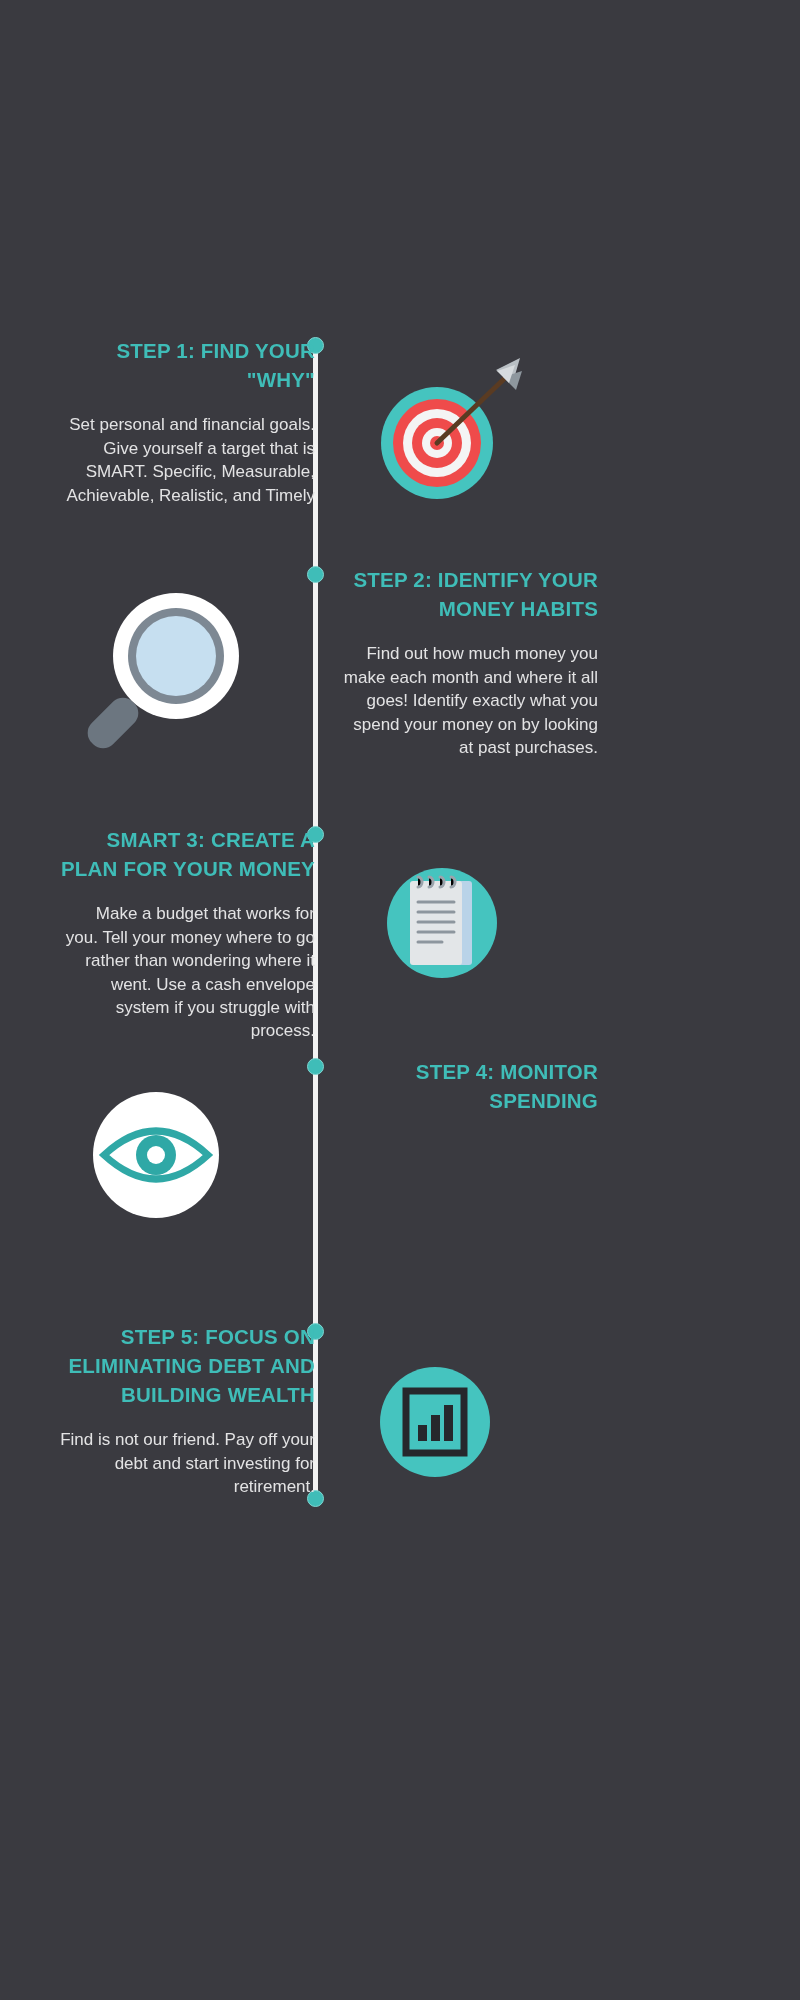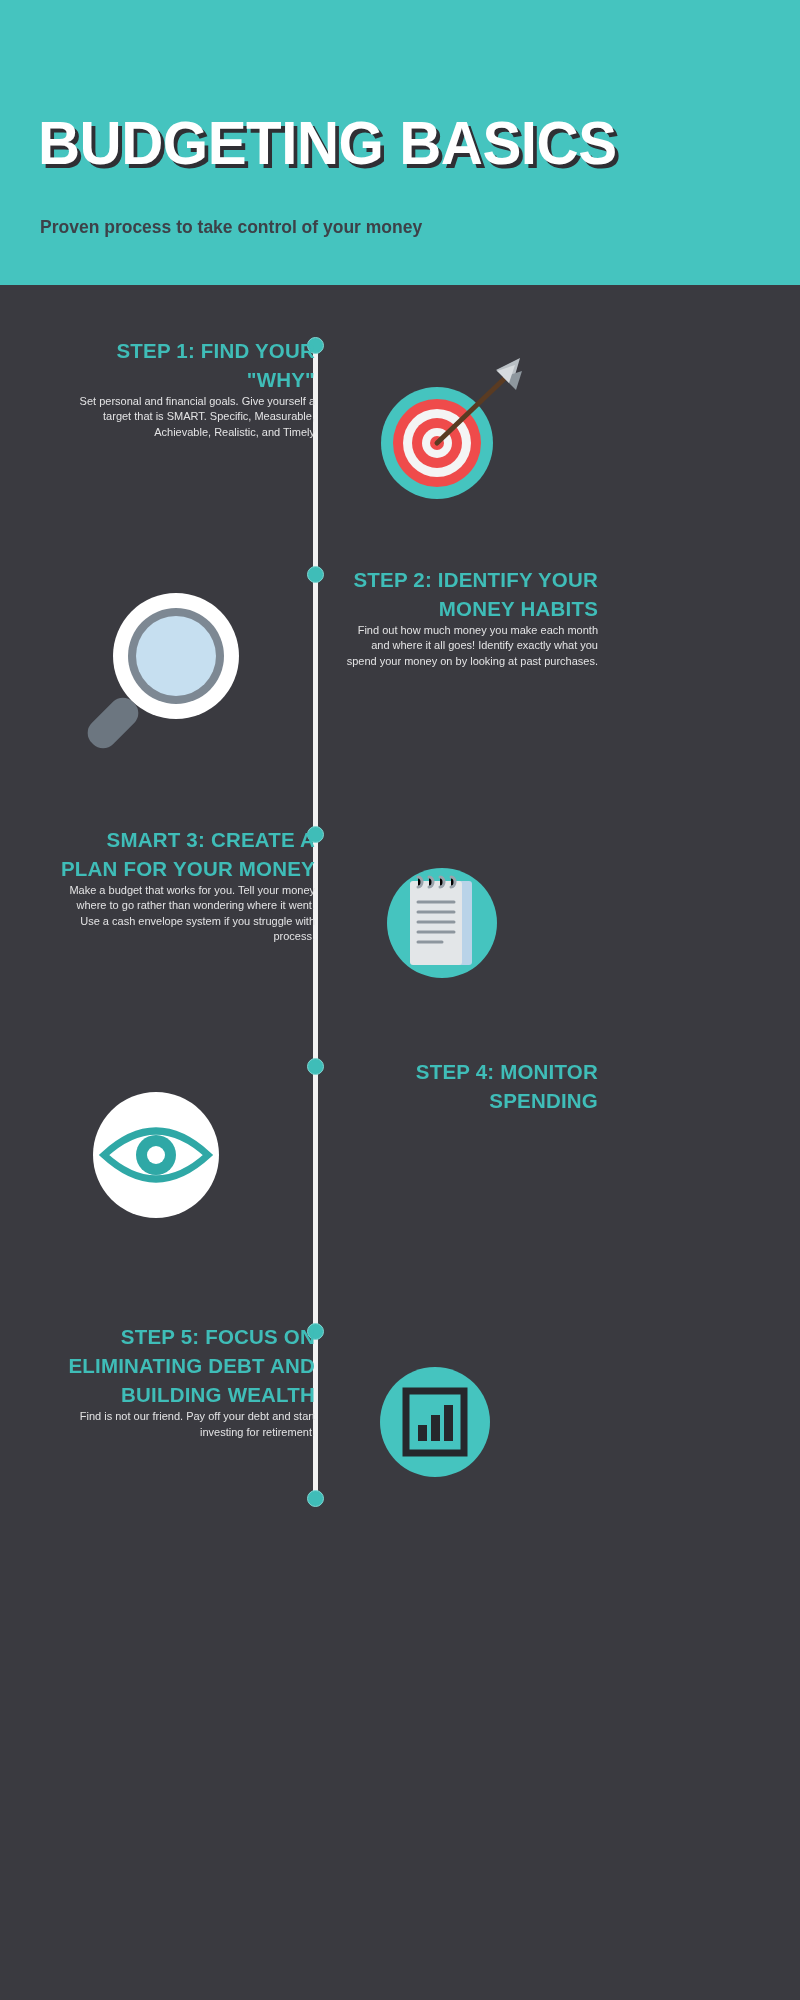--- a/index.html
+++ b/index.html
@@ -59,37 +59,34 @@
   .row { position:absolute; left:0; width:800px; }
 
   .txt-left  { position:absolute; right:485px; width:255px; text-align:right; }
   .txt-right { position:absolute; left:340px;  width:258px; text-align:right; }
 
   .step-head {
     font-size:20.5px; font-weight:bold; color:#3fbdb8;
     line-height:1.42; letter-spacing:0.2px;
   }
   .step-body {
-    font-size:11px; color:#e3e3e4;
+    margin-top:19px;
+    font-size:17px; color:#e3e3e4;
     line-height:1.38;
   }
 
   .art { position:absolute; }
   .art.left  { left:78px; }
   .art.right { left:370px; }
 </style>
 </head>
 <body>
 
 <div class="page">
 
-  <div class="header">
-    <div class="title">BUDGETING BASICS</div>
-    <div class="subtitle">Proven process to take control of your money</div>
-  </div>
 
   <div class="axis"></div>
   <div class="axis2"></div>
 
   <div class="dot" style="top:337px"></div>
   <div class="dot" style="top:566px"></div>
   <div class="dot" style="top:826px"></div>
   <div class="dot" style="top:1058px"></div>
   <div class="dot" style="top:1323px"></div>
   <div class="dot" style="top:1490px"></div>

